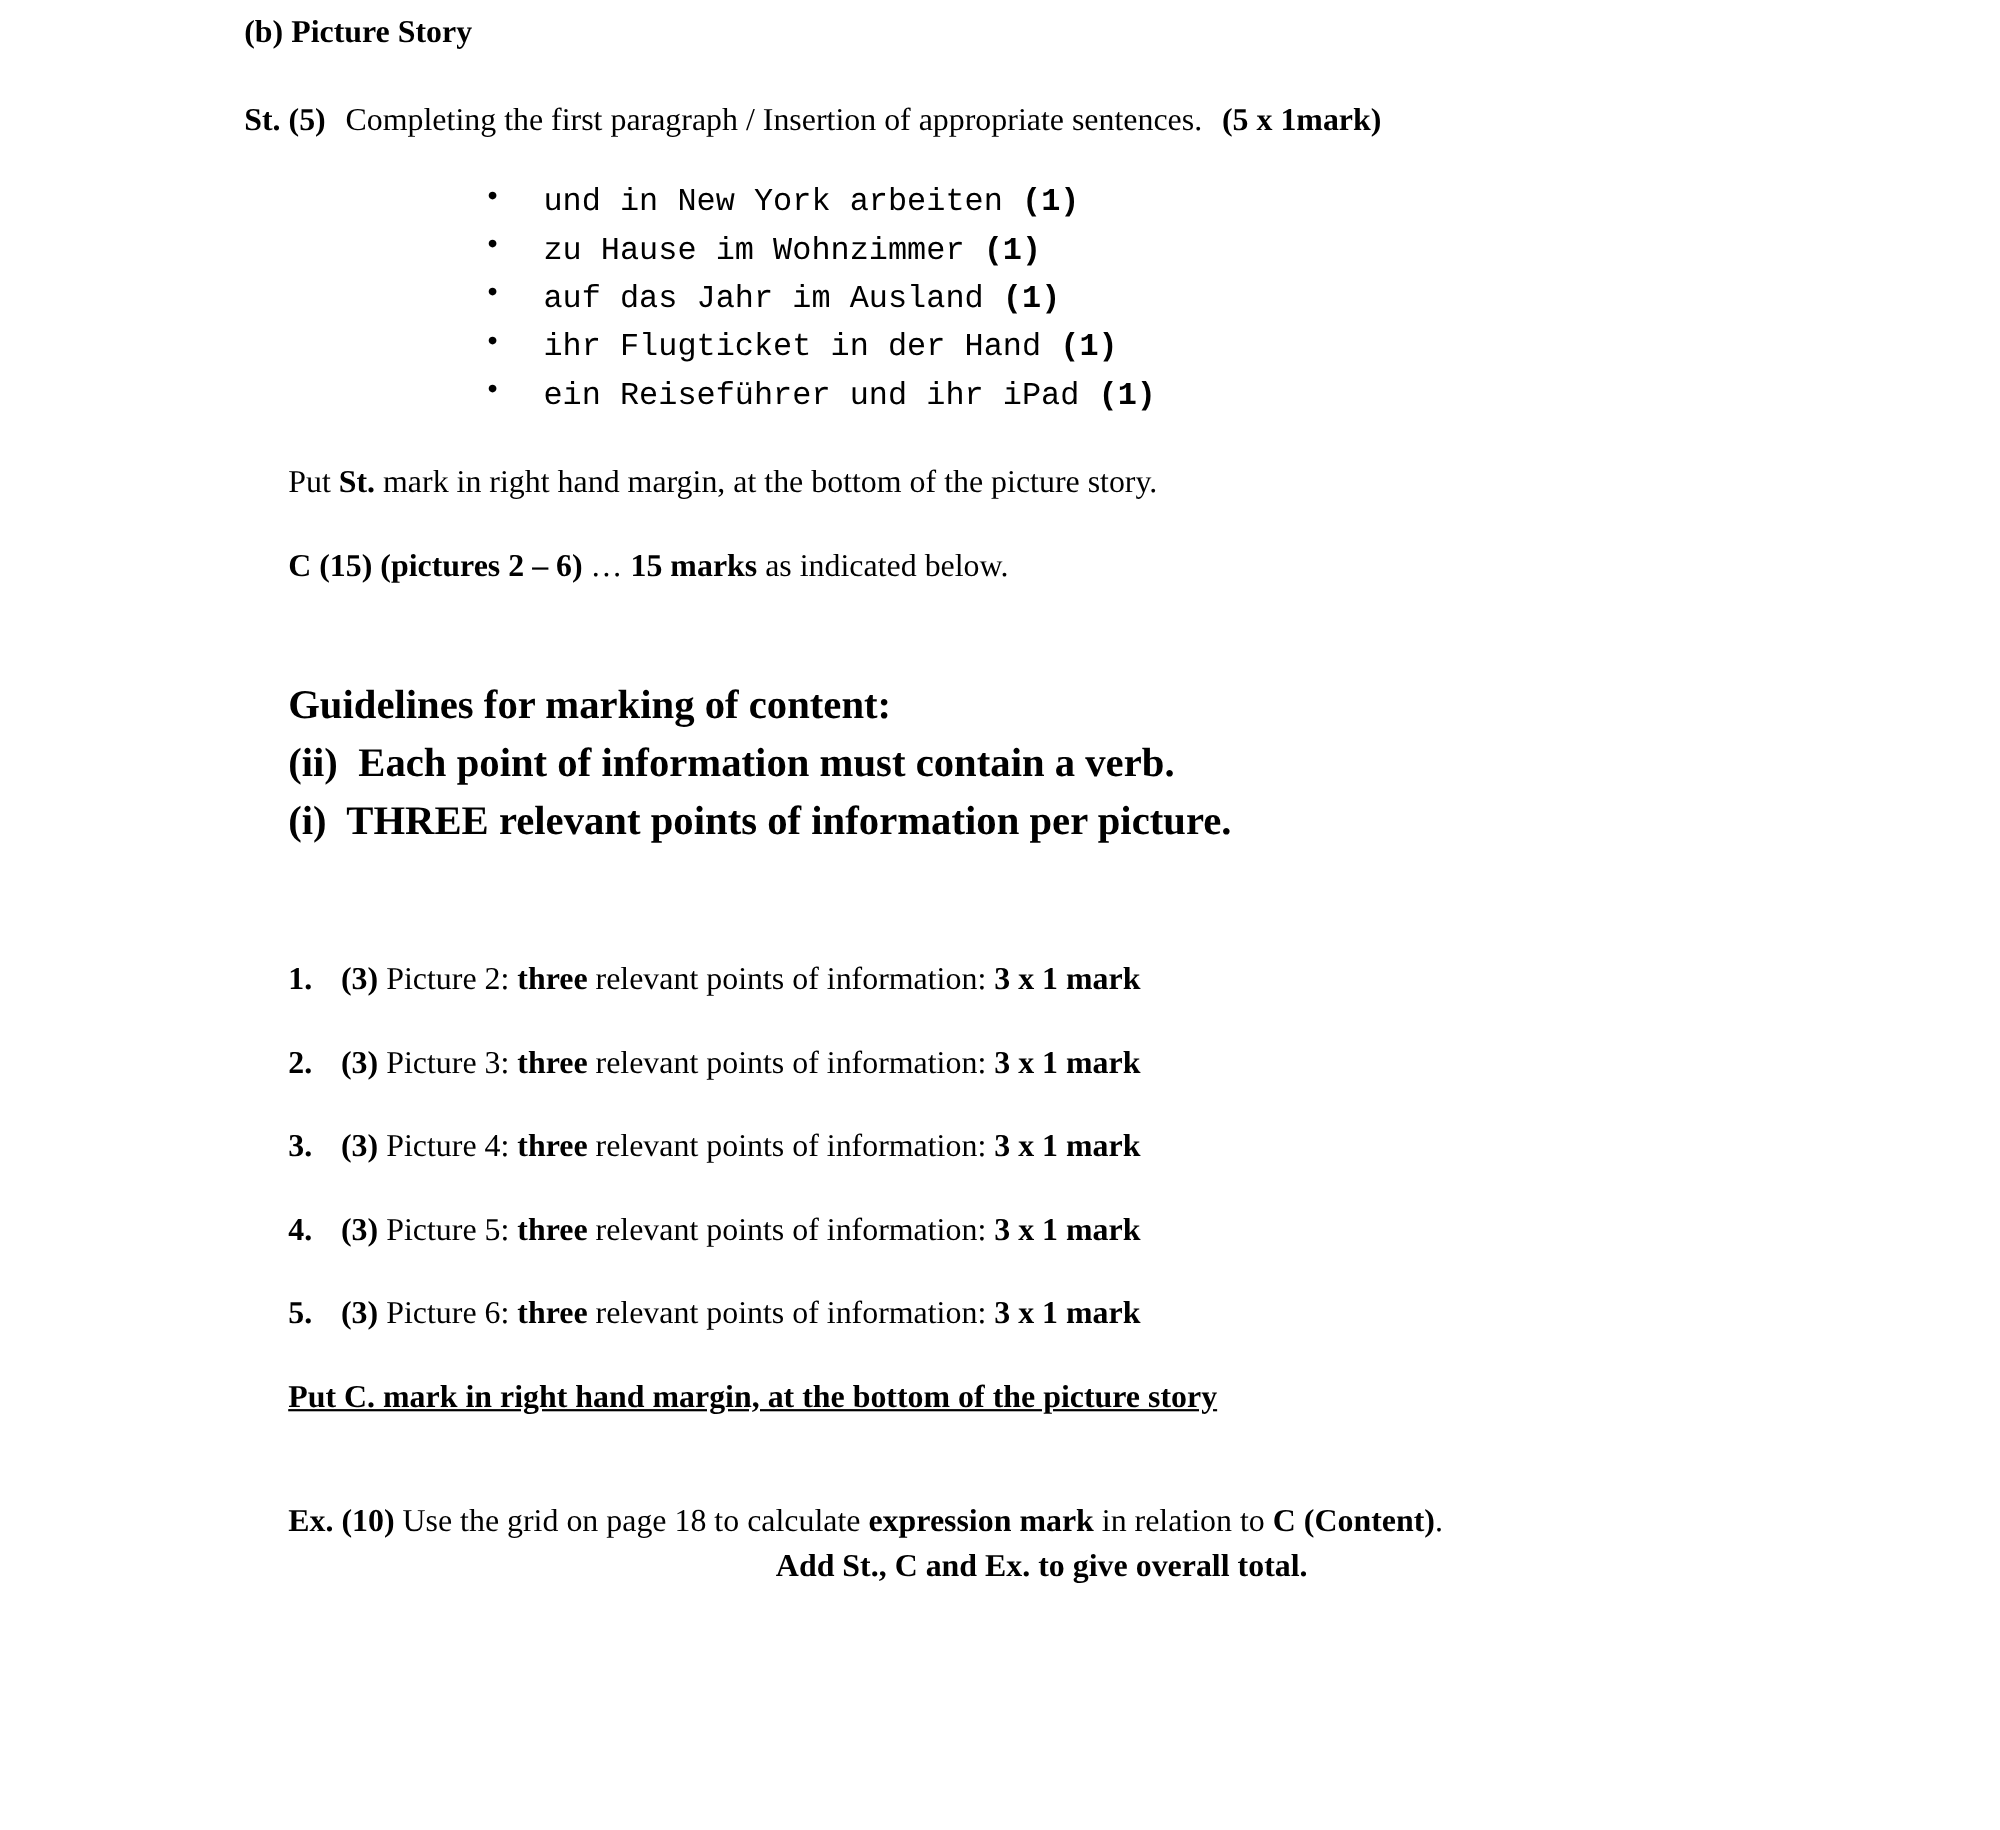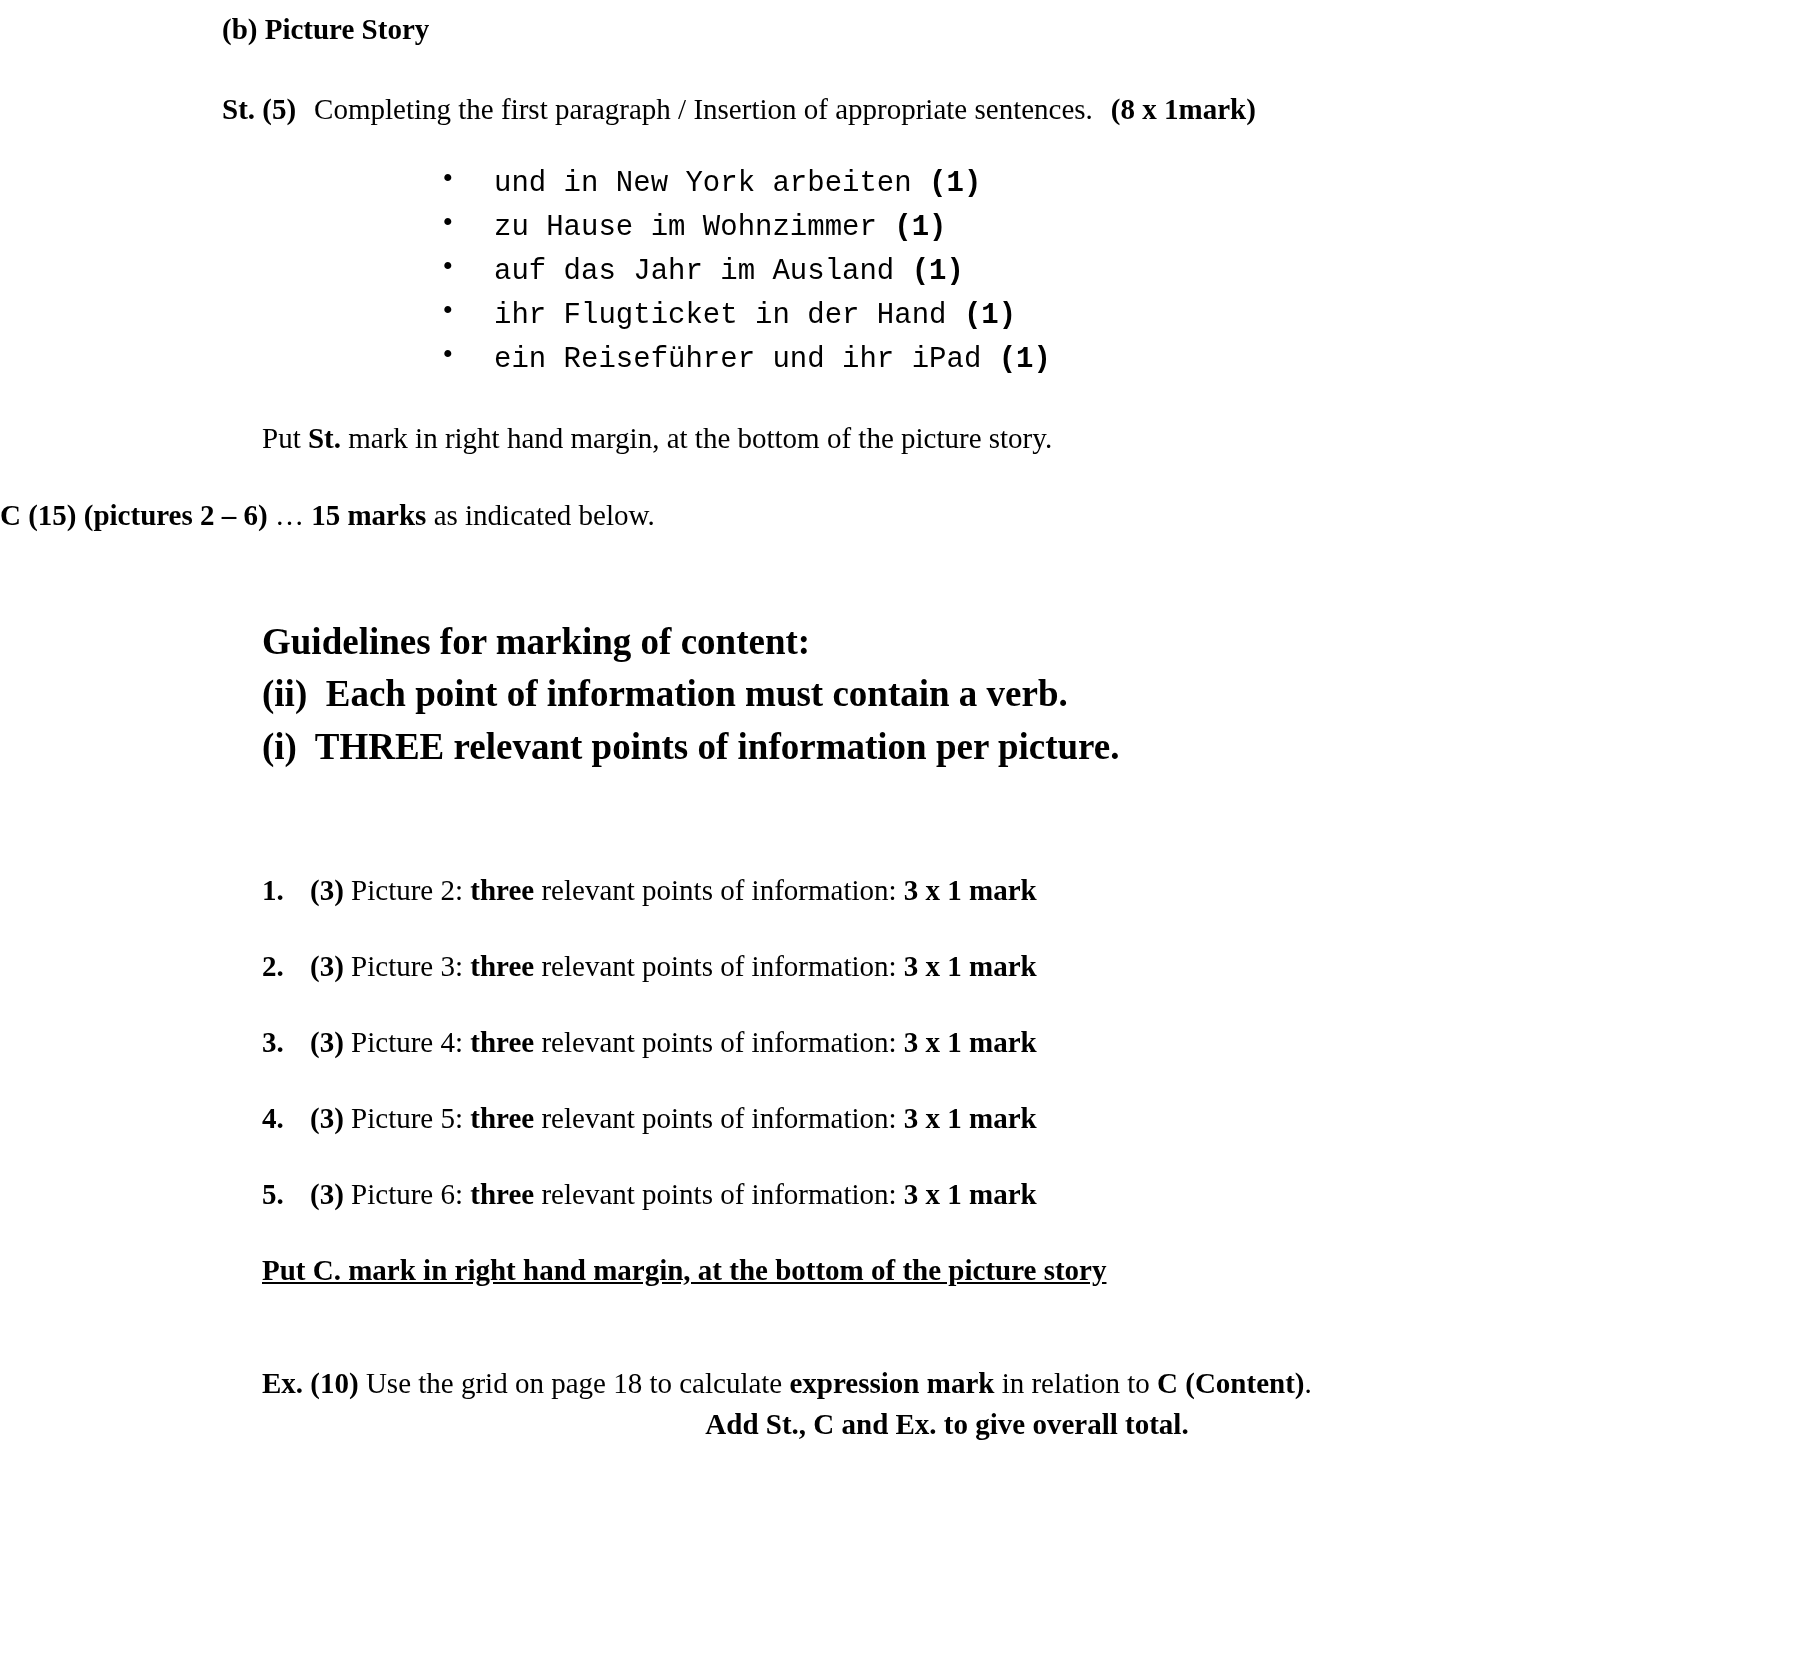--- a/index.html
+++ b/index.html
@@ -66,20 +66,21 @@
     top: -2px;
     font-size: 26px;
   }
 
   .put-st {
     margin-left: 262px;
     margin-top: 40px;
     font-size: 29px;
   }
   .c15 {
+    margin-left: 262px;
     margin-top: 44px;
     font-size: 29px;
   }
 
   .guidelines {
     margin-top: 84px;
     margin-left: 262px;
     font-size: 37px;
     font-weight: bold;
     line-height: 1.42;
@@ -119,21 +120,21 @@
   }
 </style>
 </head>
 <body>
 
 <div class="page">
 
   <div class="heading">(b) Picture Story</div>
 
   <div class="start-line">
-    <span class="lead">St. (5)</span><span class="gap-sm"></span><span>Completing the first paragraph / Insertion of appropriate sentences.</span><span class="gap-sm"></span><span class="tail">(8 x 1mark)</span>
+    <span class="lead">St. (5)</span><span class="gap-sm"></span><span>Completing the first paragraph / Insertion of appropriate sentences.</span><span class="gap-sm"></span><span class="tail">(5 x 1mark)</span>
   </div>
 
   <ul class="bullets">
     <li><span>und in New York arbeiten</span> <b>(1)</b></li>
     <li><span>zu Hause im Wohnzimmer</span> <b>(1)</b></li>
     <li><span>auf das Jahr im Ausland</span> <b>(1)</b></li>
     <li><span>ihr Flugticket in der Hand</span> <b>(1)</b></li>
     <li><span>ein Reiseführer und ihr iPad</span> <b>(1)</b></li>
   </ul>
 

